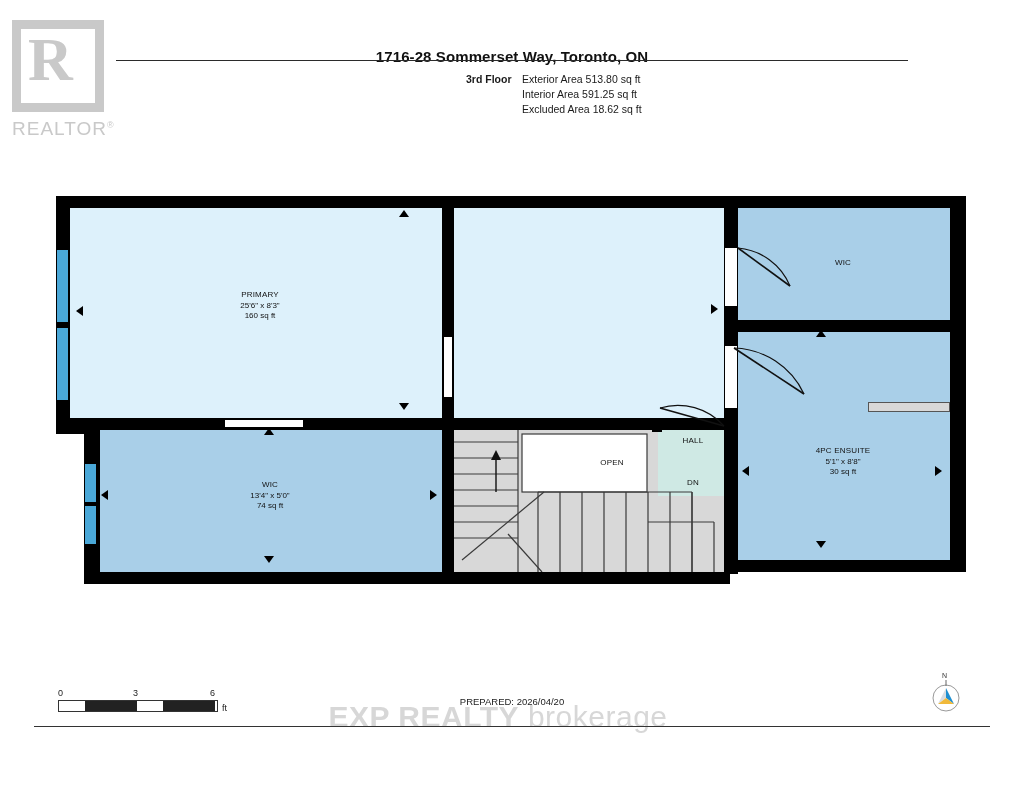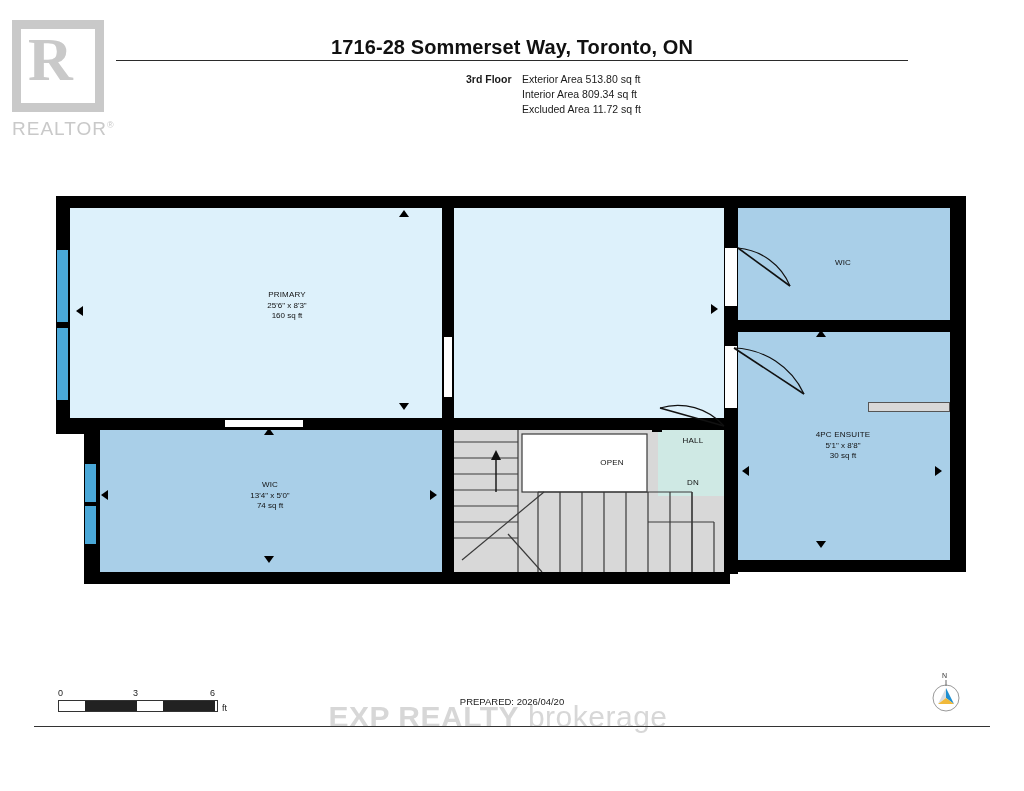--- a/index.html
+++ b/index.html
@@ -27,24 +27,24 @@
     position: absolute;
     left: 116px;
     top: 60px;
     width: 792px;
     height: 1px;
     background: #2b2b2b;
   }
   .page-title {
     position: absolute;
     left: 116px;
-    top: 36px;
+    top: 48px;
     width: 792px;
     text-align: center;
-    font-size: 20px;
+    font-size: 15px;
     font-weight: bold;
     letter-spacing: 0.1px;
     color: #111;
   }
 
   
   .realtor-logo {
     position: absolute;
     left: 12px;
     top: 20px;
@@ -283,22 +283,22 @@
     <div class="realtor-word"><span>REALTOR</span><span class="realtor-reg">®</span></div>
   </div>
 
   <div class="page-title">1716-28 Sommerset Way, Toronto, ON</div>
   <div class="title-rule"></div>
 
   <div class="floor-summary">
     <div class="floor-label">3rd Floor</div>
     <div class="areas">
       <div>Exterior Area 513.80 sq ft</div>
-      <div>Interior Area 809.34 sq ft</div>
-      <div>Excluded Area 11.72 sq ft</div>
+      <div>Interior Area 591.25 sq ft</div>
+      <div>Excluded Area 18.62 sq ft</div>
     </div>
   </div>
 
   <div class="plan">
 
     <div class="room fill-light" style="left:14px; top:10px; width:380px; height:216px;"></div>
 
     <div class="room fill-light" style="left:396px; top:10px; width:278px; height:216px;"></div>
 
     <div class="room fill-mid" style="left:680px; top:10px; width:214px; height:118px;"></div>
@@ -392,31 +392,31 @@
 
       <line x1="10" y1="130" x2="92" y2="62" stroke="#3a3a3a" stroke-width="1.2"></line>
       <line x1="90" y1="142" x2="56" y2="104" stroke="#3a3a3a" stroke-width="1.2"></line>
 
       <path d="M 44 26 L 44 62" stroke="#111" stroke-width="1.4" fill="none"></path>
       <path d="M 44 20 L 39 30 L 49 30 Z" fill="#111"></path>
 
       <rect x="70" y="4" width="125" height="58" fill="none" stroke="#3a3a3a" stroke-width="1.2"></rect>
     </svg>
 
-    <div class="room-label" style="left:204px; top:94px; transform:translateX(-50%);margin-left:27px;">
+    <div class="room-label" style="left:204px; top:94px; transform:translateX(-50%);">
       <div class="nm">PRIMARY</div>
       <div>25'6" x 8'3"</div>
       <div>160 sq ft</div>
     </div>
 
     <div class="room-label" style="left:787px; top:62px; transform:translateX(-50%);">
       <div class="nm">WIC</div>
     </div>
 
-    <div class="room-label" style="left:787px; top:234px; transform:translateX(-50%);">
+    <div class="room-label" style="left:787px; top:250px; transform:translateX(-50%);">
       <div class="nm">4PC ENSUITE</div>
       <div>5'1" x 8'8"</div>
       <div>30 sq ft</div>
     </div>
 
     <div class="room-label" style="left:214px; top:284px; transform:translateX(-50%);">
       <div class="nm">WIC</div>
       <div>13'4" x 5'0"</div>
       <div>74 sq ft</div>
     </div>

